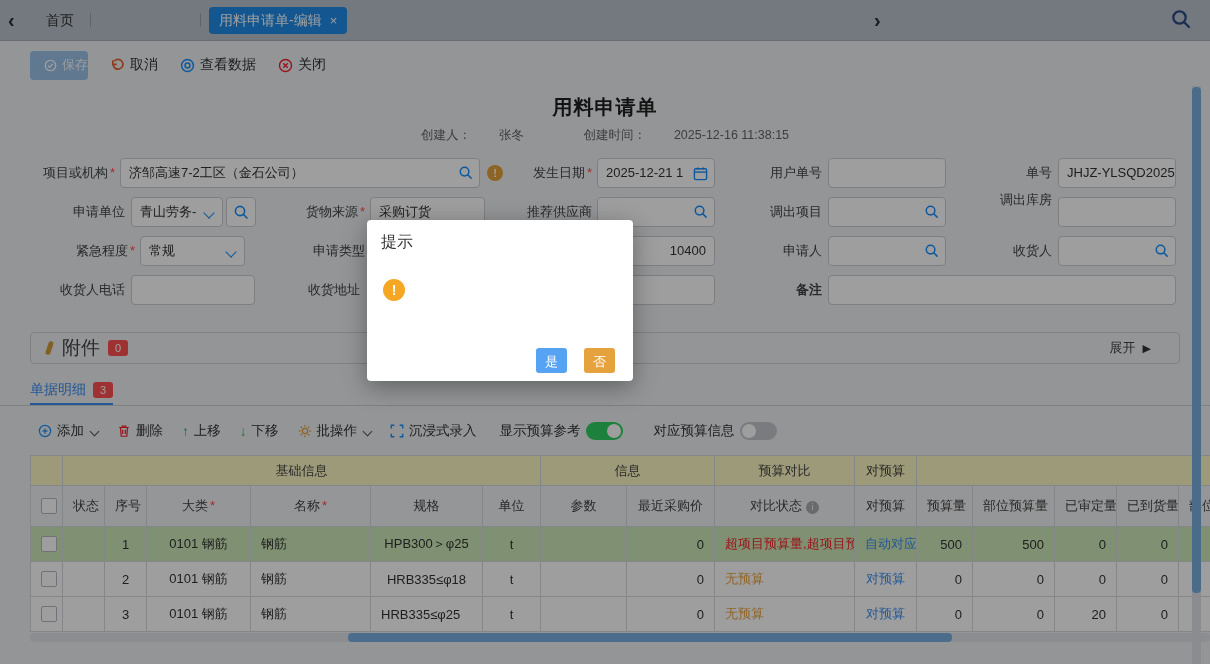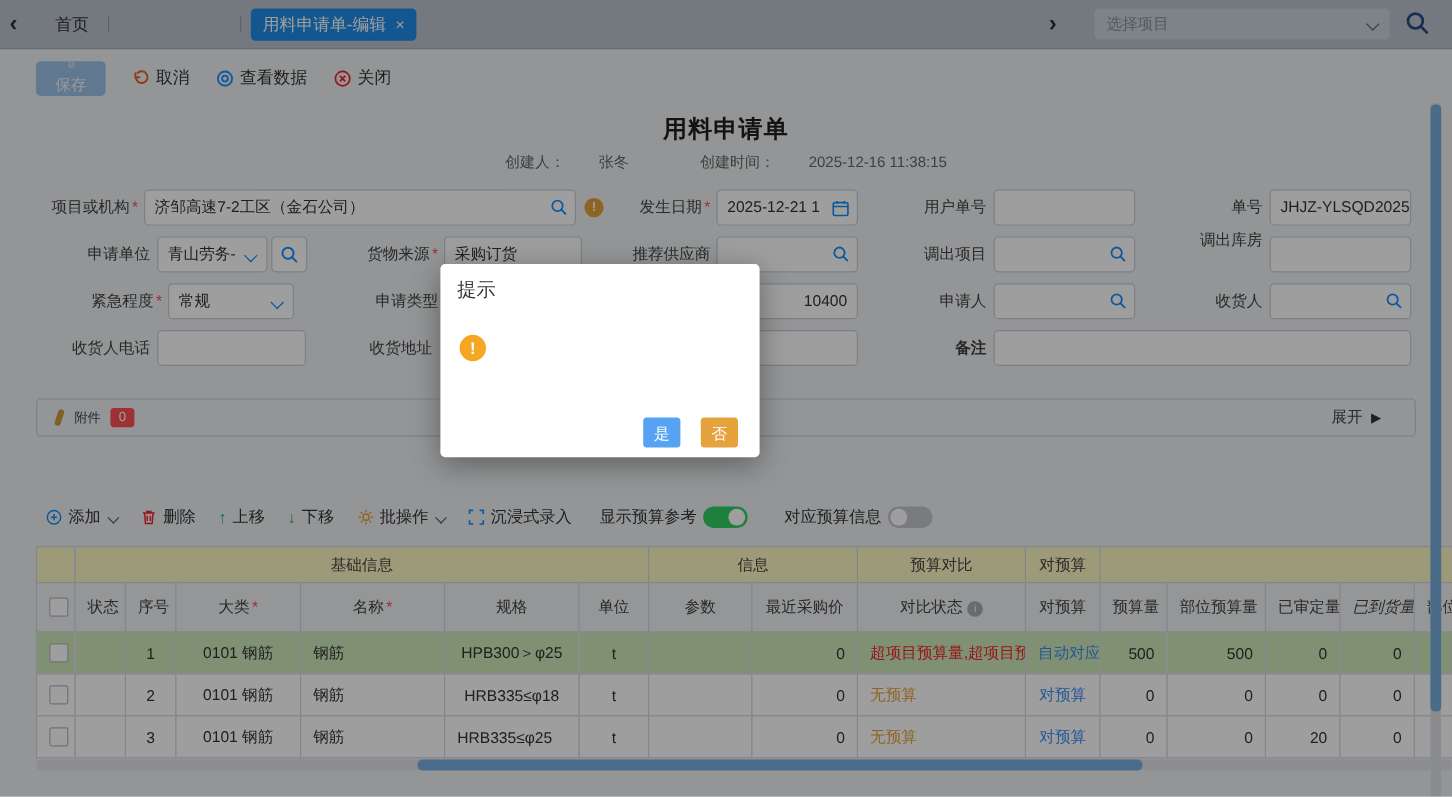--- a/index.html
+++ b/index.html
@@ -20,21 +20,21 @@
   .top-search{position:absolute;left:1170px;top:8px;}
 
   
   .chev{display:inline-block;width:7px;height:7px;border-right:1.6px solid currentColor;border-bottom:1.6px solid currentColor;transform:rotate(45deg);vertical-align:2px;}
   .badge{display:inline-block;min-width:16px;height:16px;background:#ff5252;border-radius:3px;color:#fff;font-size:11px;line-height:16px;text-align:center;padding:0 2px;}
   .star{color:#ff4d4f;margin-left:2px;}
   .cbx{display:inline-block;width:14px;height:14px;border:1px solid #b4bac2;border-radius:2px;background:#fff;vertical-align:middle;}
 
   
   .actionbar{position:absolute;left:30px;top:50px;height:30px;display:flex;align-items:center;gap:22px;}
-  .btn-save{display:flex;align-items:center;gap:5px;width:58px;height:29px;justify-content:flex-end;background:#9cc3ea;border-radius:4px;color:rgba(255,255,255,.92);font-size:13px;flex-direction:column;}
+  .btn-save{display:flex;align-items:center;gap:5px;width:58px;height:29px;justify-content:flex-end;background:#9cc3ea;border-radius:4px;color:rgba(255,255,255,.92);font-size:13px;}
   .tbtn{display:flex;align-items:center;gap:5px;font-size:14px;color:#333;cursor:pointer;}
 
   
   .doc-title{position:absolute;left:0;top:94px;width:1210px;text-align:center;font-size:20px;font-weight:bold;color:#1f1f1f;letter-spacing:1px;}
   .doc-meta{position:absolute;left:0;top:127px;width:1210px;text-align:center;font-size:12.5px;color:#666;}
   .doc-meta span{margin:0 14px;}
 
   
   .flabel{position:absolute;height:30px;line-height:30px;text-align:right;font-size:13px;color:#444;white-space:nowrap;}
   .input{position:absolute;height:30px;background:#fff;border:1px solid #c9ced6;border-radius:4px;box-sizing:border-box;font-size:13px;color:#333;}
@@ -43,21 +43,21 @@
   .input .sicon{position:absolute;right:6px;top:6px;}
   .input .cicon{position:absolute;right:6px;top:7px;}
   .input .chev{position:absolute;right:9px;top:11px;color:#1890ff;}
   .sq-btn{position:absolute;width:30px;height:30px;background:#fff;border:1px solid #c9ced6;border-radius:4px;box-sizing:border-box;}
   .sq-btn svg{position:absolute;left:6px;top:6px;}
   .warn-dot{position:absolute;width:16px;height:16px;border-radius:50%;background:#e6a23c;color:#fff;font-size:11px;font-weight:bold;text-align:center;line-height:16px;}
 
   
   .attach{position:absolute;left:30px;top:332px;width:1150px;height:32px;border:1px solid #ccd1d7;border-radius:4px;box-sizing:border-box;display:flex;align-items:center;}
   .clip{width:5px;height:14px;border-radius:3px;background:#d29b3a;transform:rotate(18deg);margin-left:16px;}
-  .attach .lbl{font-size:11px;color:#444;margin:0 8px 0 10px;}
+  .attach .lbl{font-size:19px;color:#444;margin:0 8px 0 10px;}
   .attach .spacer{flex:1;}
   .expand{display:flex;align-items:center;gap:7px;font-size:13px;color:#444;margin-right:28px;cursor:pointer;}
   .expand .tri{font-size:11px;color:#333;}
 
   
   .dtab-row{position:absolute;left:0;top:376px;width:1210px;height:29px;border-bottom:1px solid #ccd0d5;}
   .dtab{position:absolute;left:30px;top:0;height:27px;display:flex;align-items:center;gap:7px;font-size:14px;color:#3d8ff0;border-bottom:2px solid #3d8ff0;padding-bottom:0;}
 
   
   .gridbar{position:absolute;left:38px;top:414px;height:34px;display:flex;align-items:center;gap:19px;font-size:13.5px;color:#333;}
@@ -104,24 +104,20 @@
 
 <div class="screen">
 
   <div class="topbar">
     <span class="nav-chev back">‹</span>
     <span class="tab" style="left:36px;"><span>首页</span></span>
     <span class="tab-sep" style="left:90px;"></span>
     <span class="tab-sep" style="left:200px;"></span>
     <span class="tab active" style="left:209px;"><span>用料申请单-编辑</span><span class="x">×</span></span>
     <span class="nav-chev fwd">›</span>
-    <div class="proj-select">
-      <span>选择项目</span>
-      <span class="chev"></span>
-    </div>
     <span class="top-search">
       <svg width="22" height="22" viewBox="0 0 22 22">
           <circle cx="9.5" cy="9.5" r="6.2" fill="none" stroke="#2c4a85" stroke-width="2.3"></circle>
           <line x1="14.2" y1="14.2" x2="19" y2="19" stroke="#2c4a85" stroke-width="2.3" stroke-linecap="round"></line>
         </svg>
     </span>
   </div>
 
   <div class="actionbar">
     <span class="btn-save">
@@ -273,20 +269,26 @@
     <span class="clip"></span>
     <span class="lbl">附件</span>
     <span class="badge">0</span>
     <span class="spacer"></span>
     <span class="expand">
       <span>展开</span>
       <span class="tri">▶</span>
     </span>
   </div>
 
+  <div class="dtab-row">
+    <span class="dtab">
+      <span>单据明细</span>
+      <span class="badge">3</span>
+    </span>
+  </div>
 
   <div class="gridbar">
     <span class="gitem">
       <svg width="14" height="14" viewBox="0 0 16 16" fill="none" stroke="#1890ff" stroke-width="1.4">
           <circle cx="8" cy="8" r="6.4"></circle>
           <line x1="8" y1="5" x2="8" y2="11"></line>
           <line x1="5" y1="8" x2="11" y2="8"></line>
         </svg>
       <span>添加</span>
         <span class="chev"></span>
@@ -377,21 +379,21 @@
             <td style="text-align: center;">名称<span class="star">*</span></td>
             <td style="text-align: center;">规格</td>
             <td style="text-align: center;">单位</td>
             <td style="text-align: center;">参数</td>
             <td style="text-align: center;">最近采购价</td>
             <td style="text-align: center;">对比状态<span class="info-i">i</span></td>
             <td style="text-align: center;">对预算</td>
             <td style="text-align: center;">预算量</td>
             <td style="text-align: center;">部位预算量</td>
             <td style="text-align: center;">已审定量</td>
-            <td style="text-align: center; font-style: italic;">已到货量</td>
+            <td style="text-align: center;">已到货量</td>
             <td style="text-align: left;">部位</td>
           </tr>
           <tr class="drow hl">
             <td style="text-align: center;"><span class="cbx"></span></td>
             <td style="text-align: center;"></td>
             <td style="text-align: center;">1</td>
             <td style="text-align: center;">0101 钢筋</td>
             <td style="text-align: left;">钢筋</td>
             <td style="text-align: center;">HPB300＞φ25</td>
             <td style="text-align: center;">t</td>

